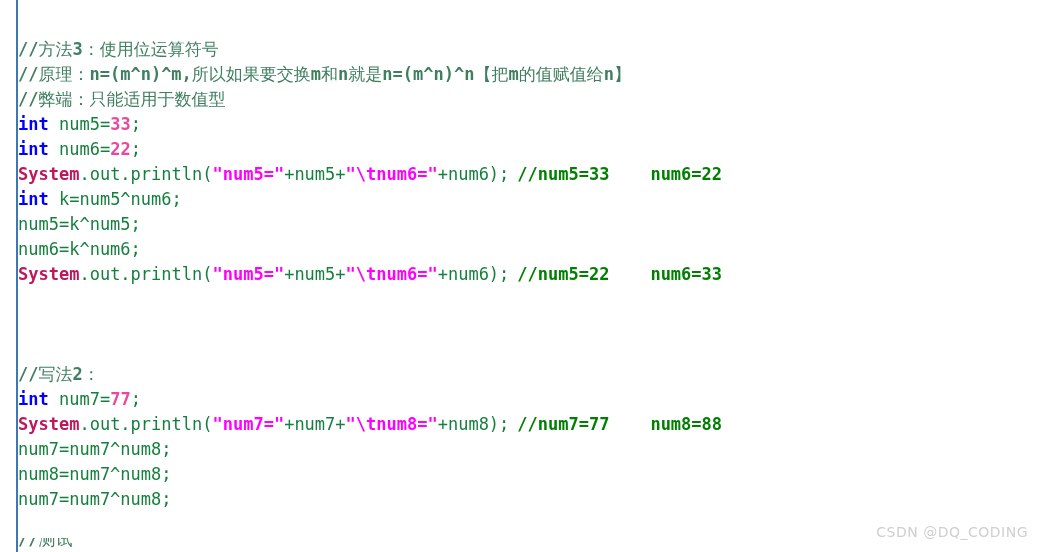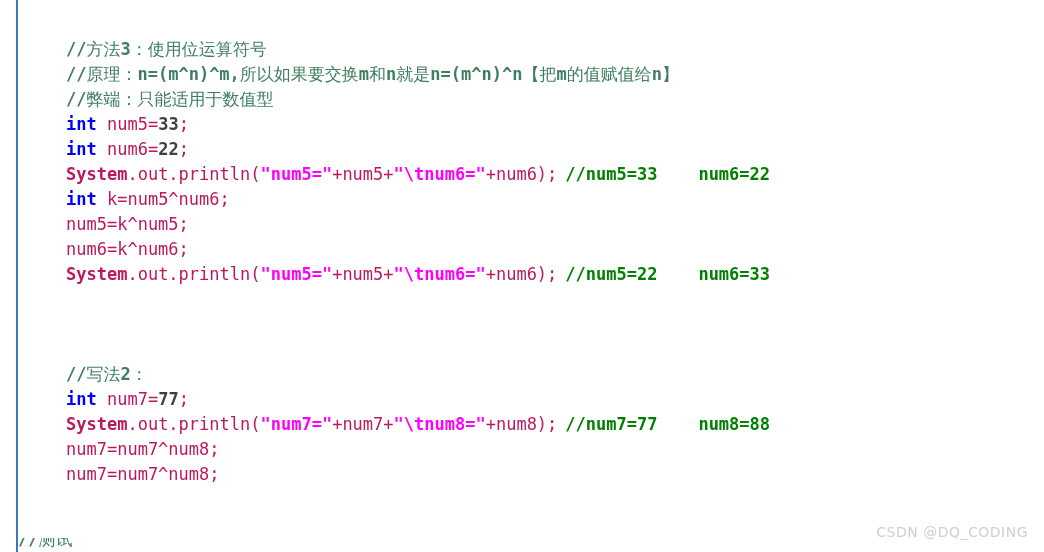--- a/index.html
+++ b/index.html
@@ -41,30 +41,29 @@
   }
 
   .line {
     height: 25px;
     line-height: 25px;
     white-space: pre;
     font-size: 17px;
     font-family: "DejaVu Sans Mono", "Liberation Mono", monospace;
     color: #000000;
     letter-spacing: 0px;
-    padding-left: 48px;
   }
 
   .tok { white-space: pre; }
   .cmt      { color: #3f7f5f; font-weight: bold; }
   .cmt-cn   { color: #3f7f5f; font-weight: normal; font-family: "DejaVu Sans", "Liberation Sans", sans-serif; }
   .kw       { color: #0000ff; font-weight: bold; }
-  .num      { color: #404040; font-weight: bold; }
+  .num      { color: #ec4899; font-weight: bold; }
   .sys      { color: #be185d; font-weight: bold; }
-  .plain    { color: #be185d; }
+  .plain    { color: #15803d; }
   .str      { color: #ff00ff; font-weight: bold; }
 
   
   .tcmt     { color: #008000; font-weight: bold; margin-left: 8px; }
 
   .watermark {
     position: absolute;
     right: 16px;
     bottom: 12px;
     font-family: "DejaVu Sans", "Liberation Sans", sans-serif;
@@ -107,20 +106,21 @@
       <div class="line"><span class="tok plain">num5=k^num5;</span></div>
       <div class="line"><span class="tok plain">num6=k^num6;</span></div>
       <div class="line"><span class="tok sys">System</span><span class="tok plain">.out.println(</span><span class="tok str">"num5="</span><span class="tok plain">+num5+</span><span class="tok str">"\tnum6="</span><span class="tok plain">+num6);</span><span class="tok tcmt">//num5=22    num6=33</span></div>
       <div class="line">&nbsp;</div>
       <div class="line">&nbsp;</div>
       <div class="line">&nbsp;</div>
       <div class="line"><span class="tok cmt">//</span><span class="tok cmt-cn">写法</span><span class="tok cmt">2</span><span class="tok cmt-cn">：</span></div>
       <div class="line"><span class="tok kw">int</span><span class="tok plain"> num7=</span><span class="tok num">77</span><span class="tok plain">;</span></div>
       <div class="line"><span class="tok sys">System</span><span class="tok plain">.out.println(</span><span class="tok str">"num7="</span><span class="tok plain">+num7+</span><span class="tok str">"\tnum8="</span><span class="tok plain">+num8);</span><span class="tok tcmt">//num7=77    num8=88</span></div>
       <div class="line"><span class="tok plain">num7=num7^num8;</span></div>
+      <div class="line"><span class="tok plain">num8=num7^num8;</span></div>
       <div class="line"><span class="tok plain">num7=num7^num8;</span></div>
     </div>
 
   <div class="clip-bottom">
       <div class="line"><span class="tok cmt">//</span><span class="tok cmt-cn">测试</span></div>
     </div>
 
   <div class="watermark">CSDN @DQ_CODING</div>
 
 </div>

